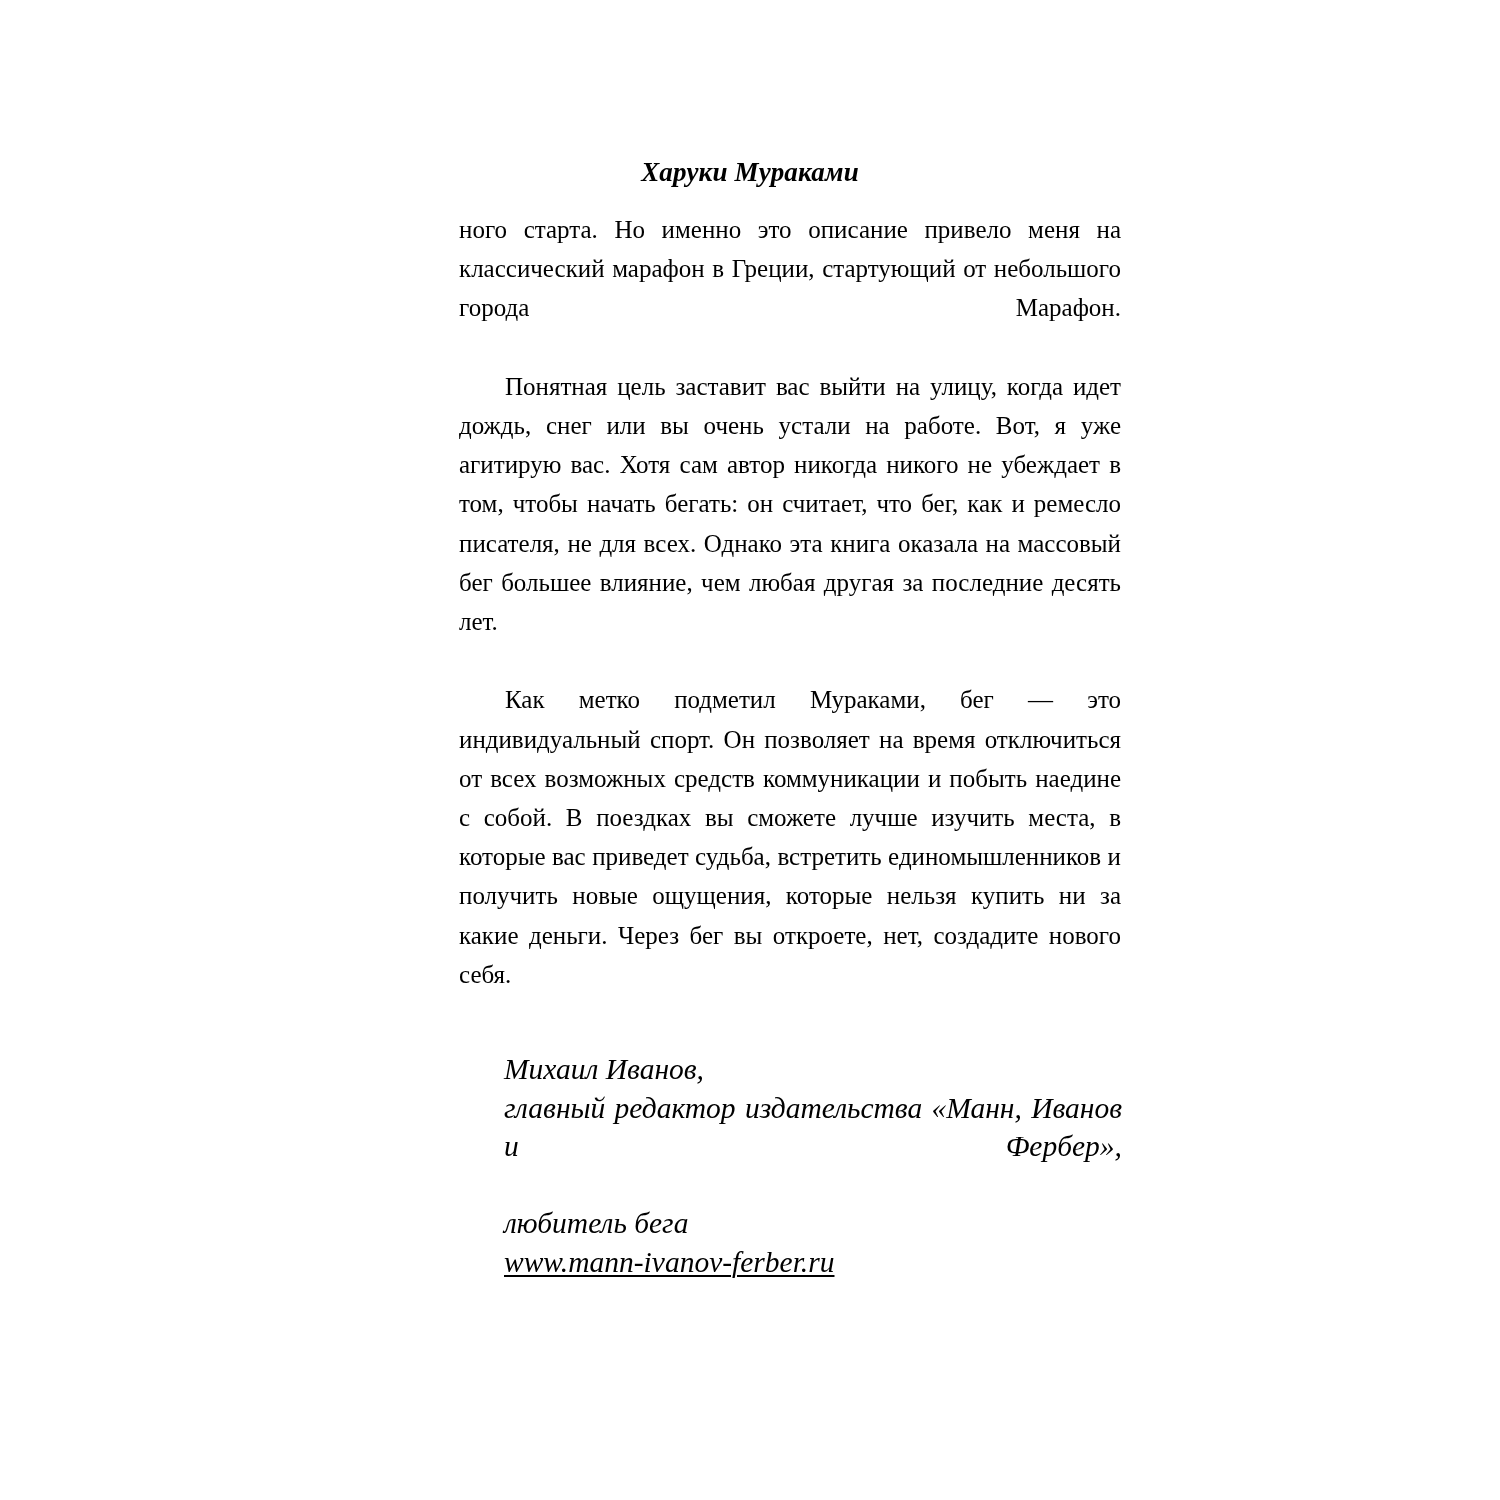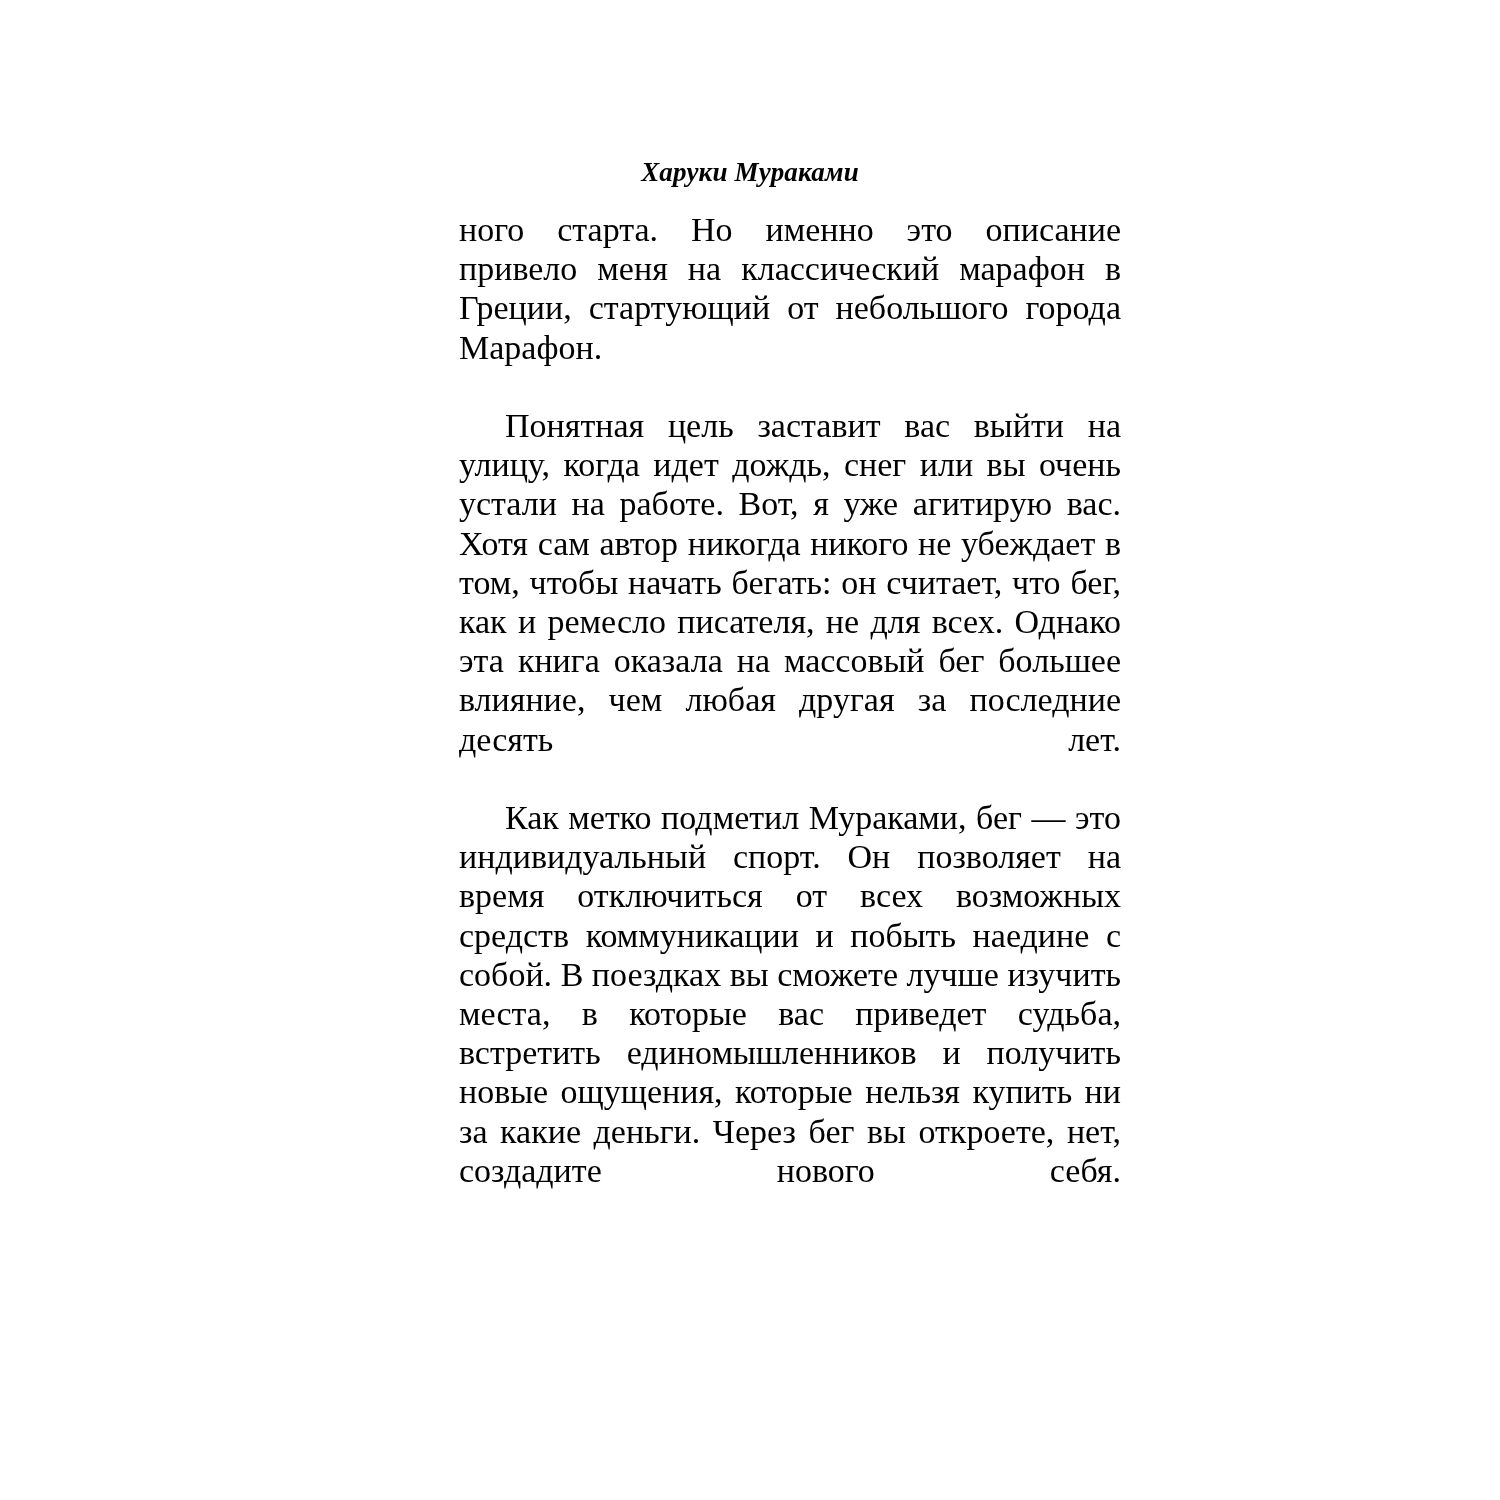--- a/index.html
+++ b/index.html
@@ -42,21 +42,21 @@
   
   .textblock {
     position: absolute;
     top: 192px;
     left: 459px;
     width: 662px;
   }
 
   p.body-par {
     margin: 0;
-    font-size: 34px;
+    font-size: 25px;
     line-height: 39.2px;
     text-align: justify;
     text-justify: inter-word;
     text-indent: 46px;
     hyphens: manual;
     word-spacing: -0.2px;
   }
   p.body-par.no-indent {
     text-indent: 0;
   }
@@ -116,14 +116,27 @@
 
     <p class="body-par no-indent">ного старта. Но именно это описание привело меня на классический марафон в Греции, стартующий от небольшого города Марафон.</p>
 
     <p class="body-par">Понятная цель заставит вас выйти на улицу, когда идет дождь, снег или вы очень устали на работе. Вот, я уже агитирую вас. Хотя сам автор никогда никого не убеждает в том, чтобы начать бегать: он считает, что бег, как и ремесло писателя, не для всех. Однако эта книга оказала на массовый бег большее влияние, чем любая другая за последние десять лет.</p>
 
     <p class="body-par">Как метко подметил Мураками, бег — это индивидуальный спорт. Он позволяет на время отключиться от всех возможных средств коммуникации и побыть наедине с собой. В поездках вы сможете лучше изучить места, в которые вас приведет судьба, встретить единомышленников и получить новые ощущения, которые нельзя купить ни за какие деньги. Через бег вы откроете, нет, создадите нового себя.</p>
 
 
   </div>
 
+  <div class="signature">
+
+    <p class="sig-line">Михаил Иванов,</p>
+
+    <p class="sig-line flow">главный редактор издательства «Манн, Иванов и Фербер»,</p>
+
+    <p class="sig-line">любитель бега</p>
+
+    <p class="sig-url-wrap">
+      <span class="sig-url">www.mann-ivanov-ferber.ru</span>
+    </p>
+
+  </div>
 
 </div>
 
 </body></html>

